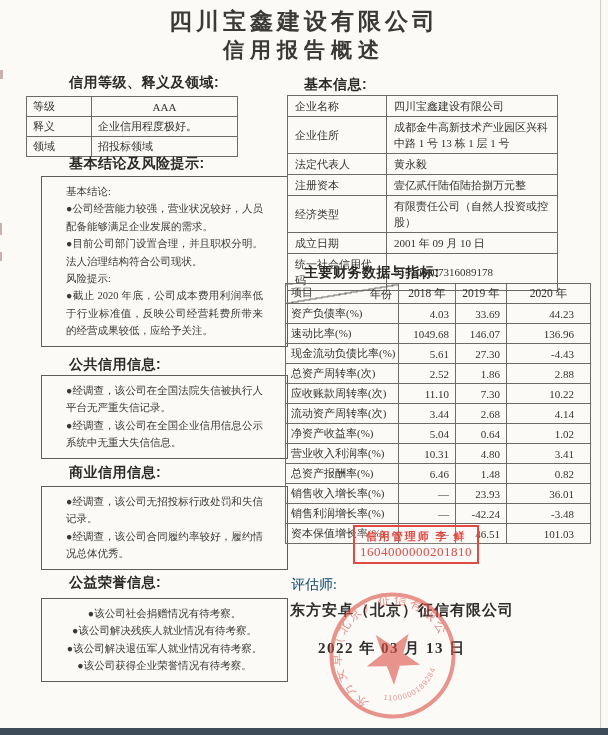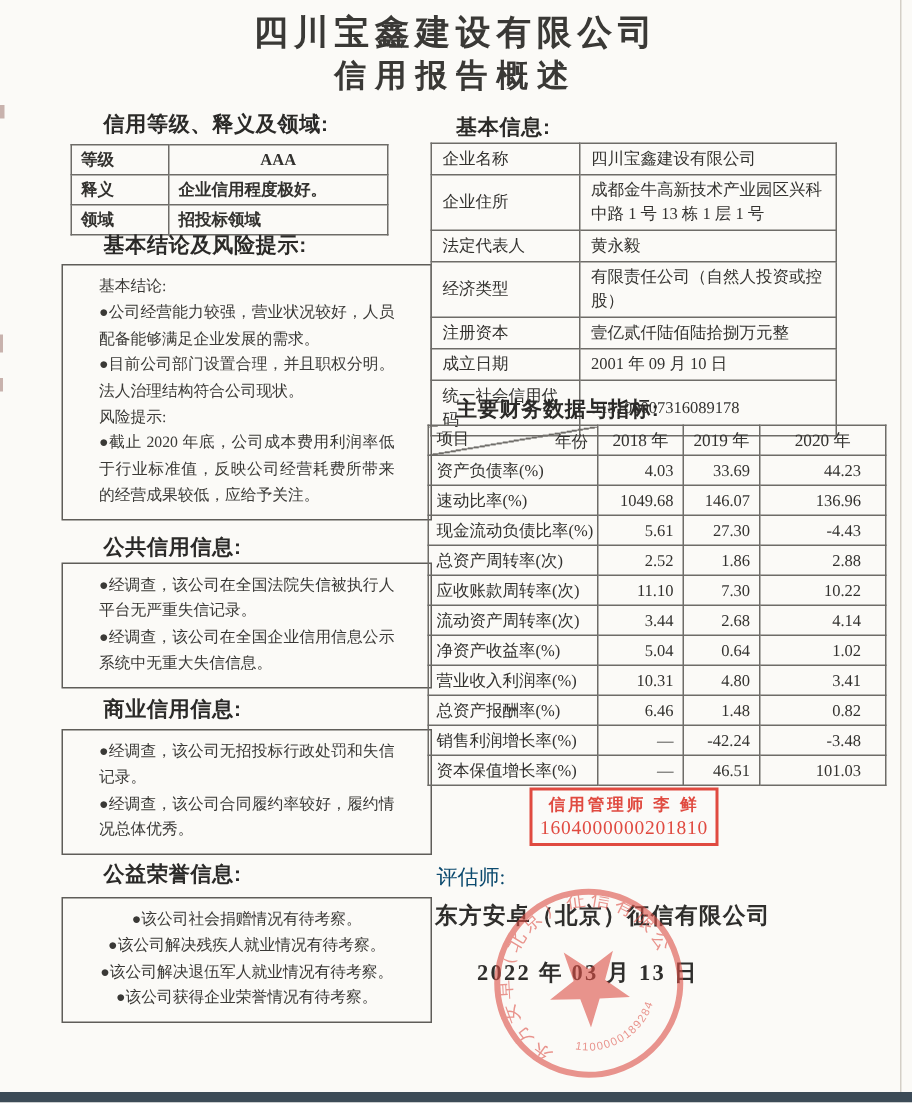--- a/index.html
+++ b/index.html
@@ -58,21 +58,21 @@
   .mark{background:#c8b2ad;}
 </style>
 </head>
 <body>
 
 <div class="abs title1">四川宝鑫建设有限公司</div>
 <div class="abs title2">信用报告概述</div>
 
 <div class="abs shead" style="left:54px;top:74px;">信用等级、释义及领域:</div>
 
-<table class="gradeTable abs" style="left:47px;top:96px;font-weight:bold;">
+<table class="gradeTable abs" style="left:26px;top:96px;">
   <tbody>
       <tr>
     <td class="lbl">等级</td>
     <td class="ctr">AAA</td>
   </tr>
   <tr>
     <td class="lbl">释义</td>
     <td>企业信用程度极好。</td>
   </tr>
   <tr>
@@ -121,26 +121,26 @@
   </tr>
   <tr>
     <td class="lbl">企业住所</td>
     <td>成都金牛高新技术产业园区兴科中路 1 号 13 栋 1 层 1 号</td>
   </tr>
   <tr>
     <td class="lbl">法定代表人</td>
     <td>黄永毅</td>
   </tr>
   <tr>
+    <td class="lbl">注册资本</td>
+    <td>壹亿贰仟陆佰陆拾捌万元整</td>
+  </tr>
+  <tr>
     <td class="lbl">经济类型</td>
     <td>有限责任公司（自然人投资或控股）</td>
-  </tr>
-  <tr>
-    <td class="lbl">注册资本</td>
-    <td>壹亿贰仟陆佰陆拾捌万元整</td>
   </tr>
   <tr>
     <td class="lbl">成立日期</td>
     <td>2001 年 09 月 10 日</td>
   </tr>
   <tr>
     <td class="lbl">统一社会信用代码</td>
     <td>915100007316089178</td>
   </tr>
 </tbody>
@@ -205,20 +205,26 @@
     <td class="item">营业收入利润率(%)</td>
     <td class="val">10.31</td>
     <td class="val">4.80</td>
     <td class="val last">3.41</td>
   </tr>
   <tr>
     <td class="item">总资产报酬率(%)</td>
     <td class="val">6.46</td>
     <td class="val">1.48</td>
     <td class="val last">0.82</td>
+  </tr>
+  <tr>
+    <td class="item">销售收入增长率(%)</td>
+    <td class="val">—</td>
+    <td class="val">23.93</td>
+    <td class="val last">36.01</td>
   </tr>
   <tr>
     <td class="item">销售利润增长率(%)</td>
     <td class="val">—</td>
     <td class="val">-42.24</td>
     <td class="val last">-3.48</td>
   </tr>
   <tr>
     <td class="item">资本保值增长率(%)</td>
     <td class="val">—</td>

